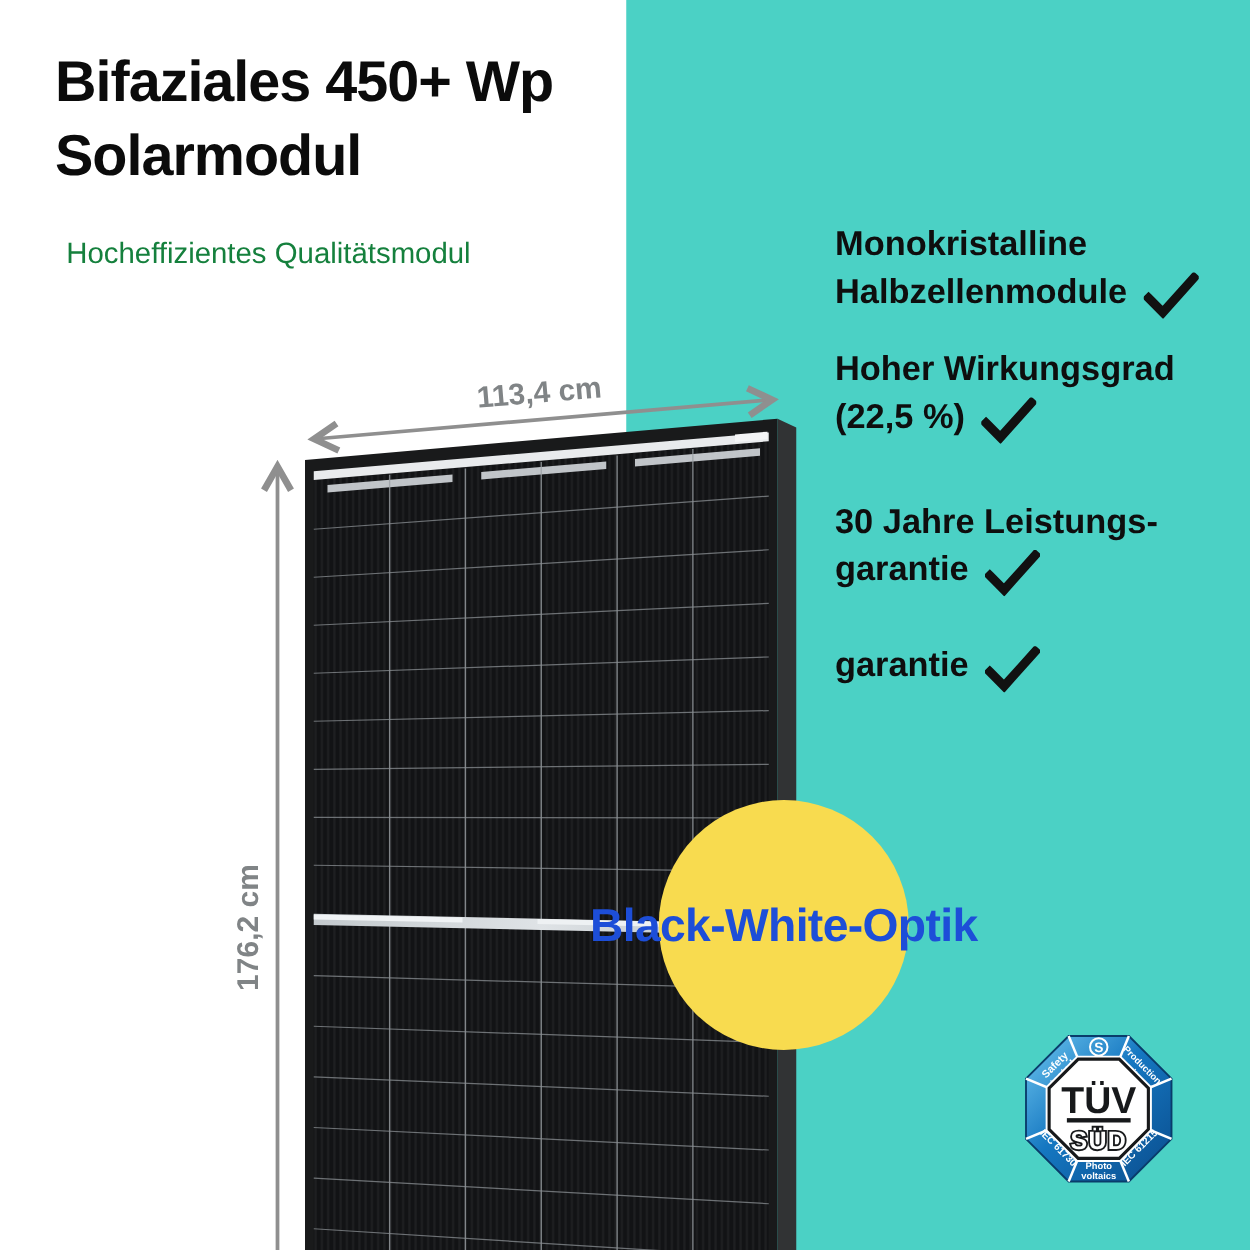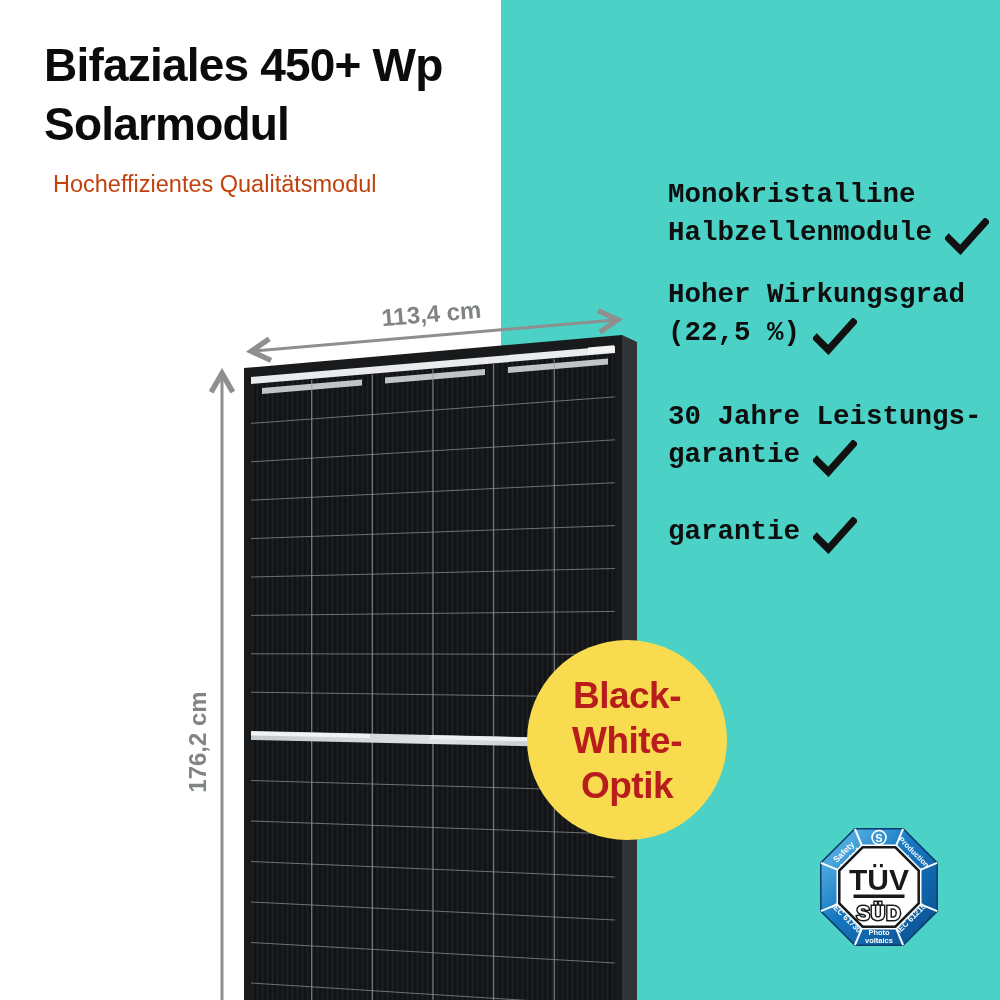--- a/index.html
+++ b/index.html
@@ -6,38 +6,38 @@
   .canvas{
     position:relative;width:1000px;height:1000px;overflow:hidden;
     background:#ffffff;font-family:"Liberation Sans",sans-serif;
     -webkit-font-smoothing:antialiased;
   }
   .teal-bg{position:absolute;left:501px;top:0;width:499px;height:1000px;background:#4BD1C5;}
 
   
   .header{position:absolute;left:44px;top:36px;color:#0b0b0b;}
   .title-line{font-size:46px;font-weight:700;letter-spacing:-0.8px;line-height:59px;white-space:nowrap;}
-  .subtitle{position:absolute;left:53px;top:168px;color:#c2410c;}
+  .subtitle{position:absolute;left:53px;top:186px;color:#15803d;}
   .subtitle-line{font-size:23.5px;font-weight:500;line-height:33px;white-space:nowrap;}
 
   
-  .feature{position:absolute;left:668px;color:#0e0e0e;font-weight:700;font-size:27.5px;line-height:38px;white-space:nowrap;font-family:Liberation Mono, monospace;}
+  .feature{position:absolute;left:668px;color:#0e0e0e;font-weight:700;font-size:27.5px;line-height:38px;white-space:nowrap;}
   .feature .row2{display:flex;align-items:center;gap:13px;}
   .f1{top:176px}.f2{top:276px}.f3{top:398px}.f4{top:513px}
   .check-svg{width:44px;height:37px;transform:translateY(3px);flex:0 0 auto;}
 
   
   .panel-svg{position:absolute;left:0;top:0;width:1000px;height:1000px;}
   .dim-text{font-family:"Liberation Sans",sans-serif;font-size:24px;font-weight:700;fill:#808486;}
 
   
   .sticker{
     position:absolute;left:527px;top:640px;width:200px;height:200px;border-radius:50%;
-    background:#F8DB4F;display:flex;flex-direction:column;align-items:center;justify-content:center;
-    color:#b91c1c;font-weight:700;font-size:37px;line-height:45px;text-align:center;letter-spacing:-0.5px;
+    background:#F8DB4F;display:flex;flex-direction:row;align-items:center;justify-content:center;
+    color:#1d4ed8;font-weight:700;font-size:37px;line-height:45px;text-align:center;letter-spacing:-0.5px;
   }
 
   
   .tuv-svg{position:absolute;left:815px;top:823px;width:128px;height:128px;}
   .tuv-ring-text{font-family:"Liberation Sans",sans-serif;font-weight:700;fill:#ffffff;}
   .tuv-center-main{font-family:"Liberation Sans",sans-serif;font-weight:700;fill:#17191b;}
   .tuv-center-sub{font-family:"Liberation Sans",sans-serif;font-weight:700;fill:#ffffff;stroke:#17191b;stroke-width:3px;paint-order:stroke;letter-spacing:1px;}
 </style>
 </head>
 <body>

